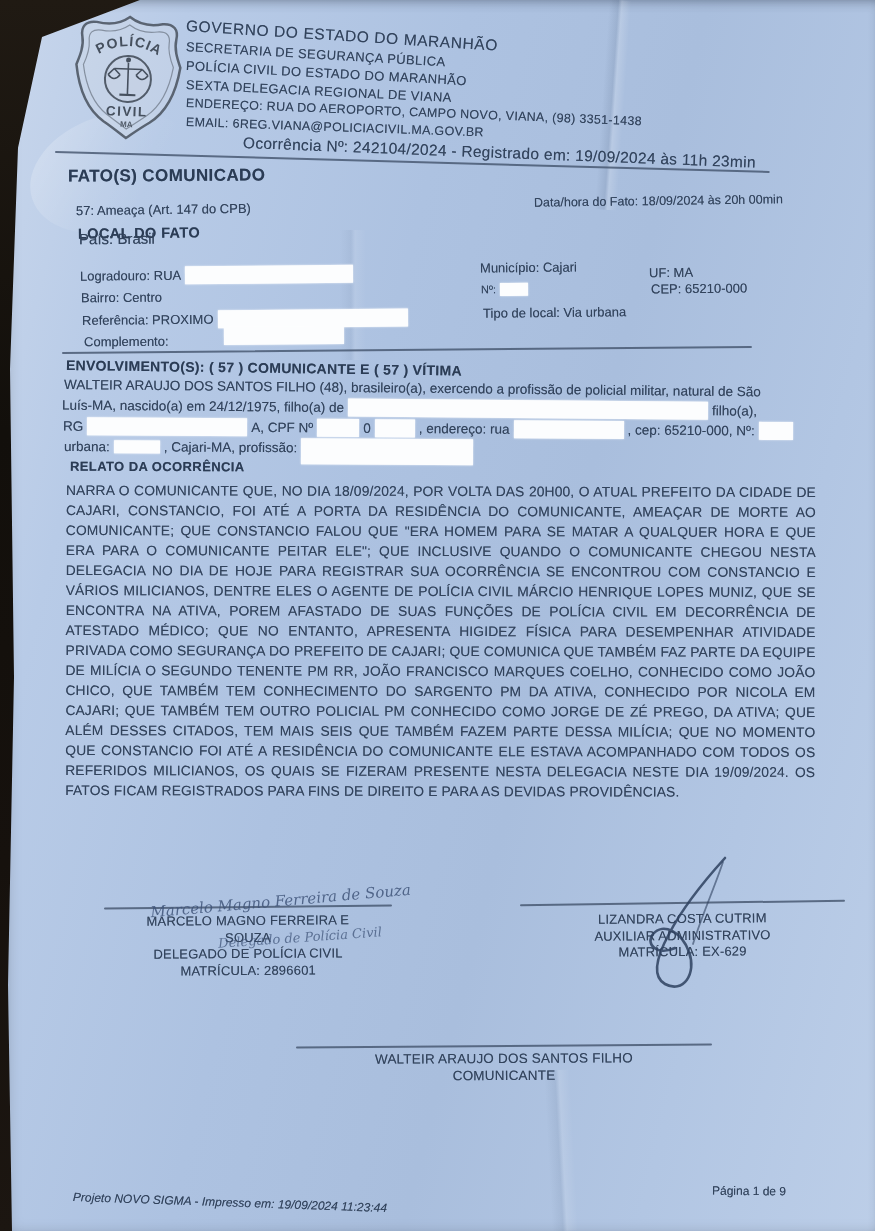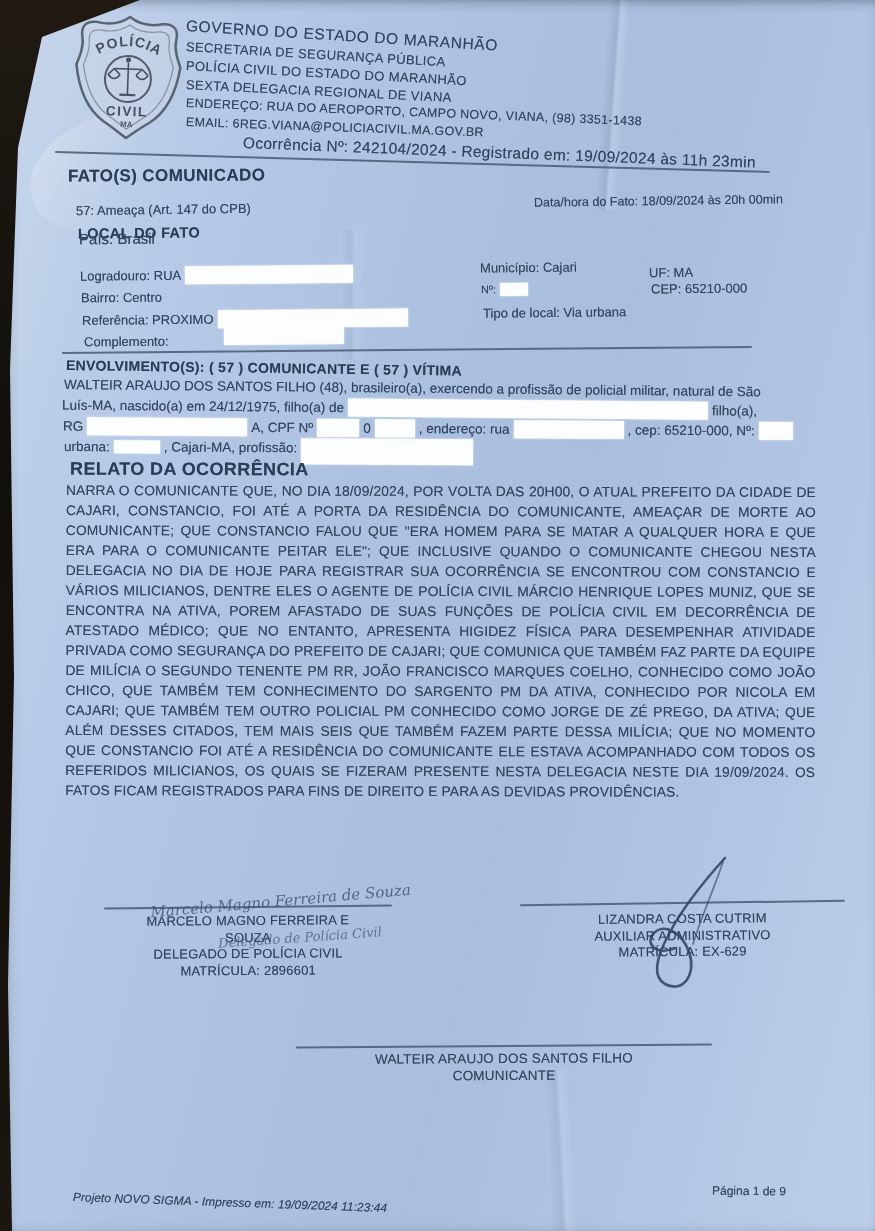--- a/index.html
+++ b/index.html
@@ -100,21 +100,21 @@
     <div class="abs txt" style="left:62px;top:397px;font-size:13.5px;transform:rotate(.5deg);transform-origin:left center;">
       <span>Luís-MA, nascido(a) em 24/12/1975, filho(a) de</span><span class="redact" style="width:360px;"></span><span>filho(a),</span>
     </div>
     <div class="abs txt" style="left:63px;top:418px;font-size:13.5px;transform:rotate(.4deg);transform-origin:left center;">
       <span>RG</span><span class="redact" style="width:160px;"></span><span>A, CPF Nº</span><span class="redact" style="width:42px;"></span><span>0</span><span class="redact" style="width:40px;"></span><span>, endereço: rua</span><span class="redact" style="width:110px;"></span><span>, cep: 65210-000, Nº:</span><span class="redact" style="width:34px;"></span>
     </div>
     <div class="abs txt" style="left:64px;top:439px;font-size:13.5px;transform:rotate(.3deg);transform-origin:left center;">
       <span>urbana:</span><span class="redact" style="width:46px;height:13px;"></span><span>, Cajari-MA, profissão:</span><span class="redact" style="width:172px;height:26px;vertical-align:top;transform:translateY(-2px);"></span>
     </div>
 
-    <div class="abs txt bold" style="left:70px;top:459px;font-size:18px;letter-spacing:.4px;transform:rotate(.2deg);">RELATO DA OCORRÊNCIA</div>
+    <div class="abs txt bold" style="left:70px;top:459px;font-size:13px;letter-spacing:.4px;transform:rotate(.2deg);">RELATO DA OCORRÊNCIA</div>
     <div class="abs txt narrative" style="left:66px;top:481px;width:750px;font-size:13.8px;transform:rotate(.15deg);transform-origin:left top;">NARRA O COMUNICANTE QUE, NO DIA 18/09/2024, POR VOLTA DAS 20H00, O ATUAL PREFEITO DA CIDADE DE CAJARI, CONSTANCIO, FOI ATÉ A PORTA DA RESIDÊNCIA DO COMUNICANTE, AMEAÇAR DE MORTE AO COMUNICANTE; QUE CONSTANCIO FALOU QUE "ERA HOMEM PARA SE MATAR A QUALQUER HORA E QUE ERA PARA O COMUNICANTE PEITAR ELE"; QUE INCLUSIVE QUANDO O COMUNICANTE CHEGOU NESTA DELEGACIA NO DIA DE HOJE PARA REGISTRAR SUA OCORRÊNCIA SE ENCONTROU COM CONSTANCIO E VÁRIOS MILICIANOS, DENTRE ELES O AGENTE DE POLÍCIA CIVIL MÁRCIO HENRIQUE LOPES MUNIZ, QUE SE ENCONTRA NA ATIVA, POREM AFASTADO DE SUAS FUNÇÕES DE POLÍCIA CIVIL EM DECORRÊNCIA DE ATESTADO MÉDICO; QUE NO ENTANTO, APRESENTA HIGIDEZ FÍSICA PARA DESEMPENHAR ATIVIDADE PRIVADA COMO SEGURANÇA DO PREFEITO DE CAJARI; QUE COMUNICA QUE TAMBÉM FAZ PARTE DA EQUIPE DE MILÍCIA O SEGUNDO TENENTE PM RR, JOÃO FRANCISCO MARQUES COELHO, CONHECIDO COMO JOÃO CHICO, QUE TAMBÉM TEM CONHECIMENTO DO SARGENTO PM DA ATIVA, CONHECIDO POR NICOLA EM CAJARI; QUE TAMBÉM TEM OUTRO POLICIAL PM CONHECIDO COMO JORGE DE ZÉ PREGO, DA ATIVA; QUE ALÉM DESSES CITADOS, TEM MAIS SEIS QUE TAMBÉM FAZEM PARTE DESSA MILÍCIA; QUE NO MOMENTO QUE CONSTANCIO FOI ATÉ A RESIDÊNCIA DO COMUNICANTE ELE ESTAVA ACOMPANHADO COM TODOS OS REFERIDOS MILICIANOS, OS QUAIS SE FIZERAM PRESENTE NESTA DELEGACIA NESTE DIA 19/09/2024. OS FATOS FICAM REGISTRADOS PARA FINS DE DIREITO E PARA AS DEVIDAS PROVIDÊNCIAS.</div>
 
     <div class="rule" style="left:104px;top:906px;width:288px;height:1.6px;transform:rotate(-.6deg);"></div>
     <div class="abs txt center sigblock" style="left:104px;top:913px;width:288px;font-size:13px;white-space:normal;transform:rotate(-.4deg);">
       <div style="width:225px;margin:0 auto;">MARCELO MAGNO FERREIRA E SOUZA</div>
       <div>DELEGADO DE POLÍCIA CIVIL</div>
       <div>MATRÍCULA: 2896601</div>
     </div>
     <div class="abs stamp" style="left:150px;top:892px;font-size:15px;transform:rotate(-5deg);">Marcelo Magno Ferreira de Souza</div>
     <div class="abs stamp" style="left:218px;top:930px;font-size:13px;transform:rotate(-4deg);opacity:.75;">Delegado de Polícia Civil</div>

